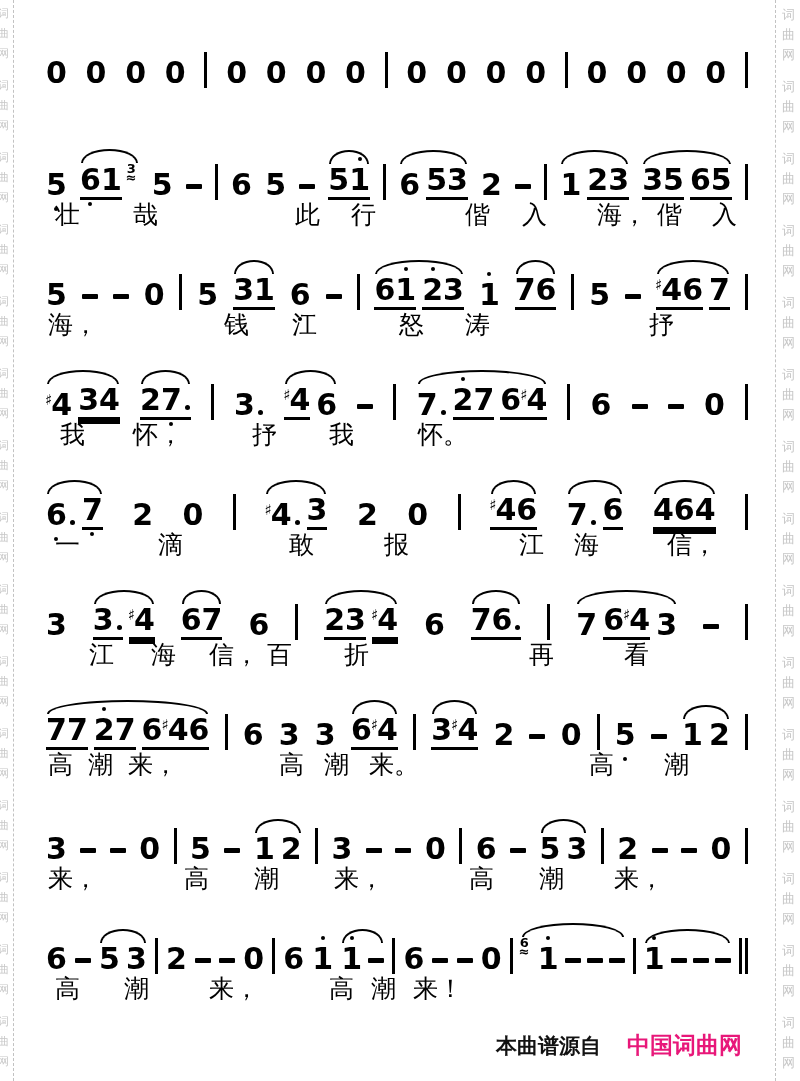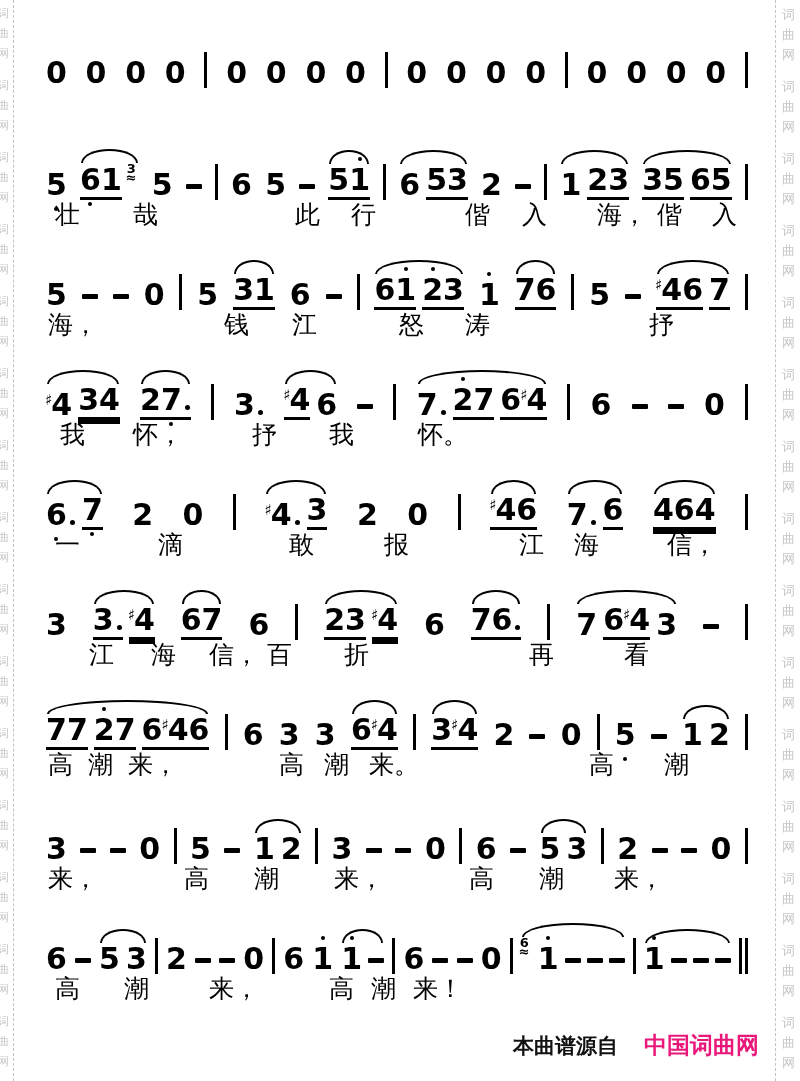--- a/index.html
+++ b/index.html
@@ -36,21 +36,21 @@
       border:2.5px solid #000;border-bottom:none;border-radius:50% 50% 0 0/100% 100% 0 0;}
   .orn{display:inline-flex;flex-direction:column;align-items:center;margin:0 2px 18px -2px;
       font-weight:bold;font-size:13px;line-height:9px;}
   
   .sys{position:absolute;left:0;right:0;height:108px;}
   .sys .mline{top:12px;}
   .lyr{position:absolute;top:52px;font-family:"DejaVu Serif",serif;font-size:25px;
        color:#000;white-space:nowrap;line-height:1.2;}
   .spoken{position:absolute;left:42px;right:30px;top:92px;font-family:"DejaVu Serif",serif;
        font-weight:bold;font-size:20px;white-space:nowrap;color:#000;}
-  .credit{position:absolute;top:1030px;right:41px;white-space:nowrap;}
+  .credit{position:absolute;top:1030px;right:58px;white-space:nowrap;}
   .credit .pre{font-weight:bold;font-size:21px;color:#111;}
   .credit .site{font-weight:bold;font-size:23px;margin-left:26px;}
 </style>
 </head>
 <body>
 
 <div class="page">
   <div class="wm-col wm-left">
       <span style="top: 6px;">词</span>
       <span style="top: 26px;">曲</span>

